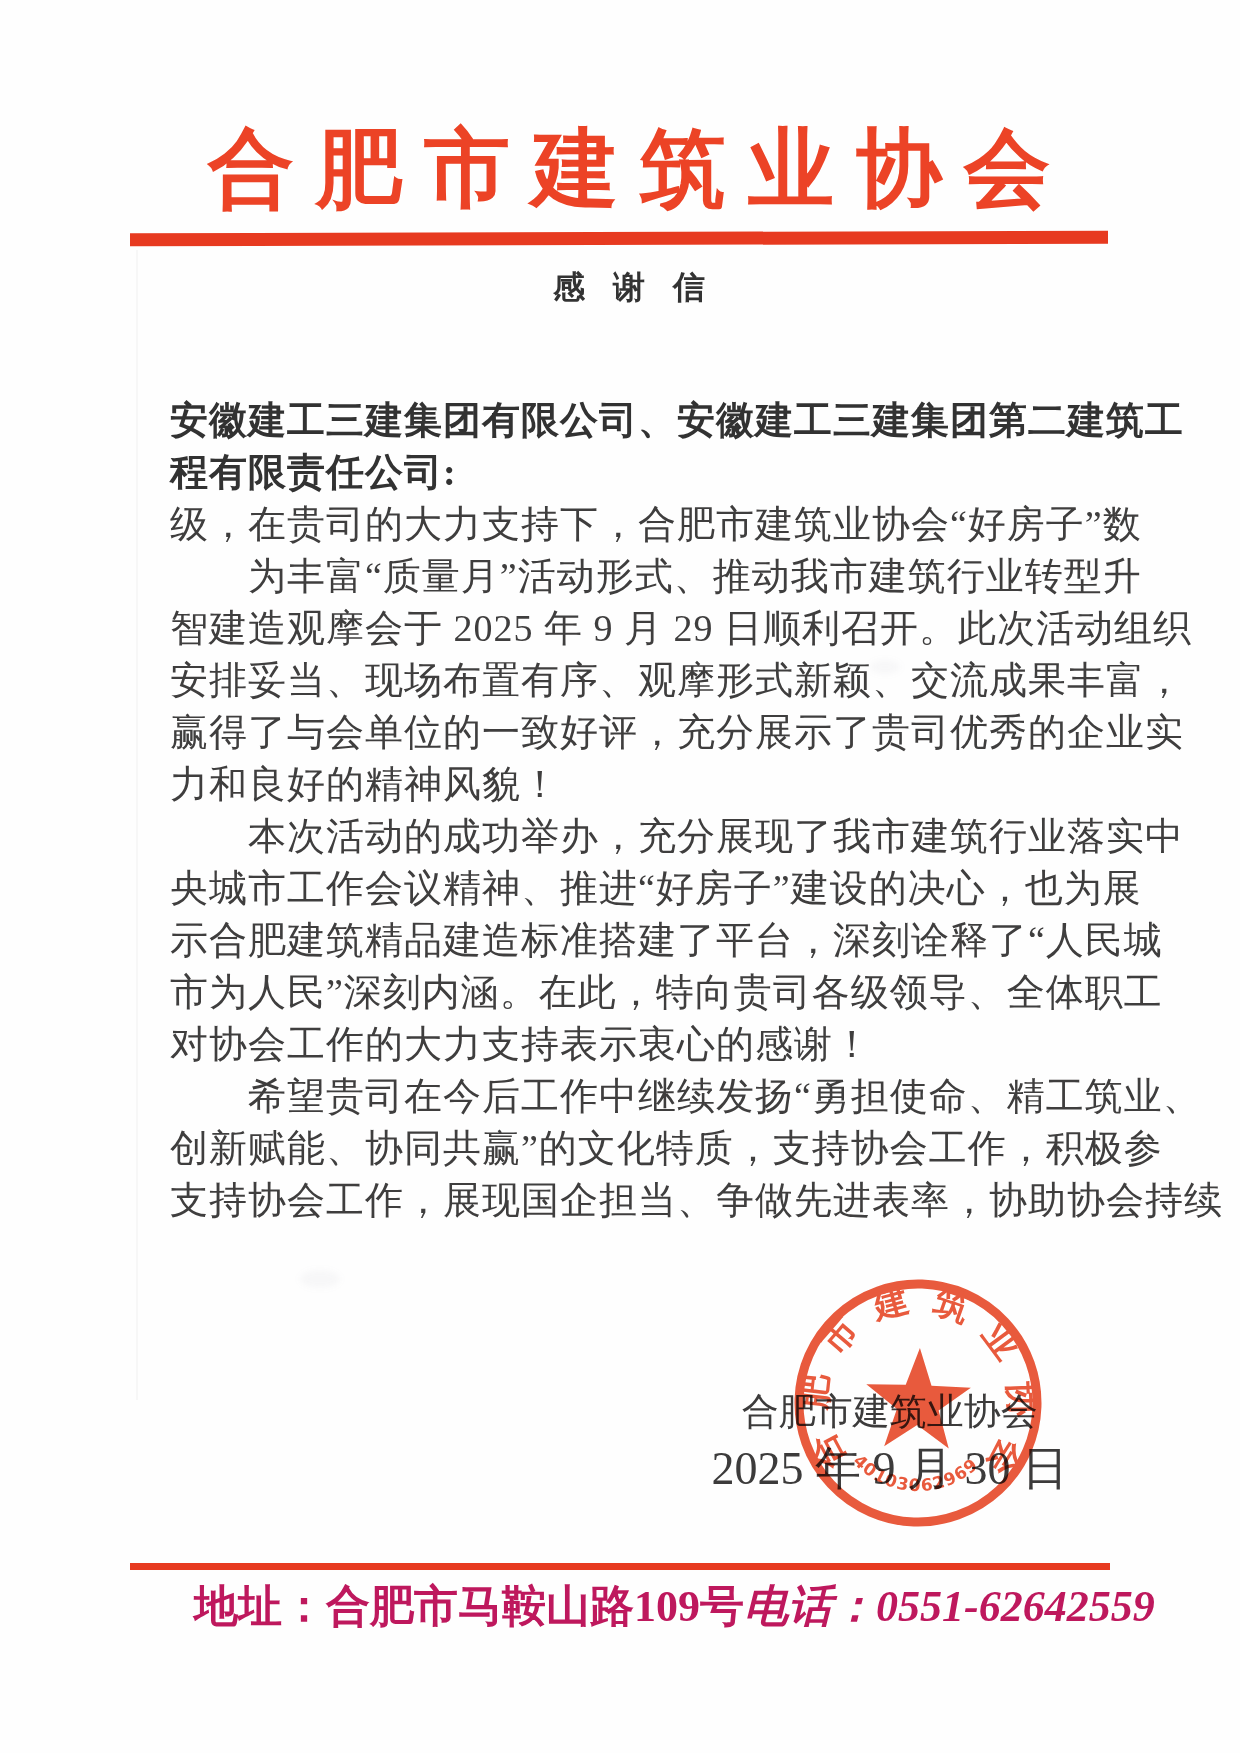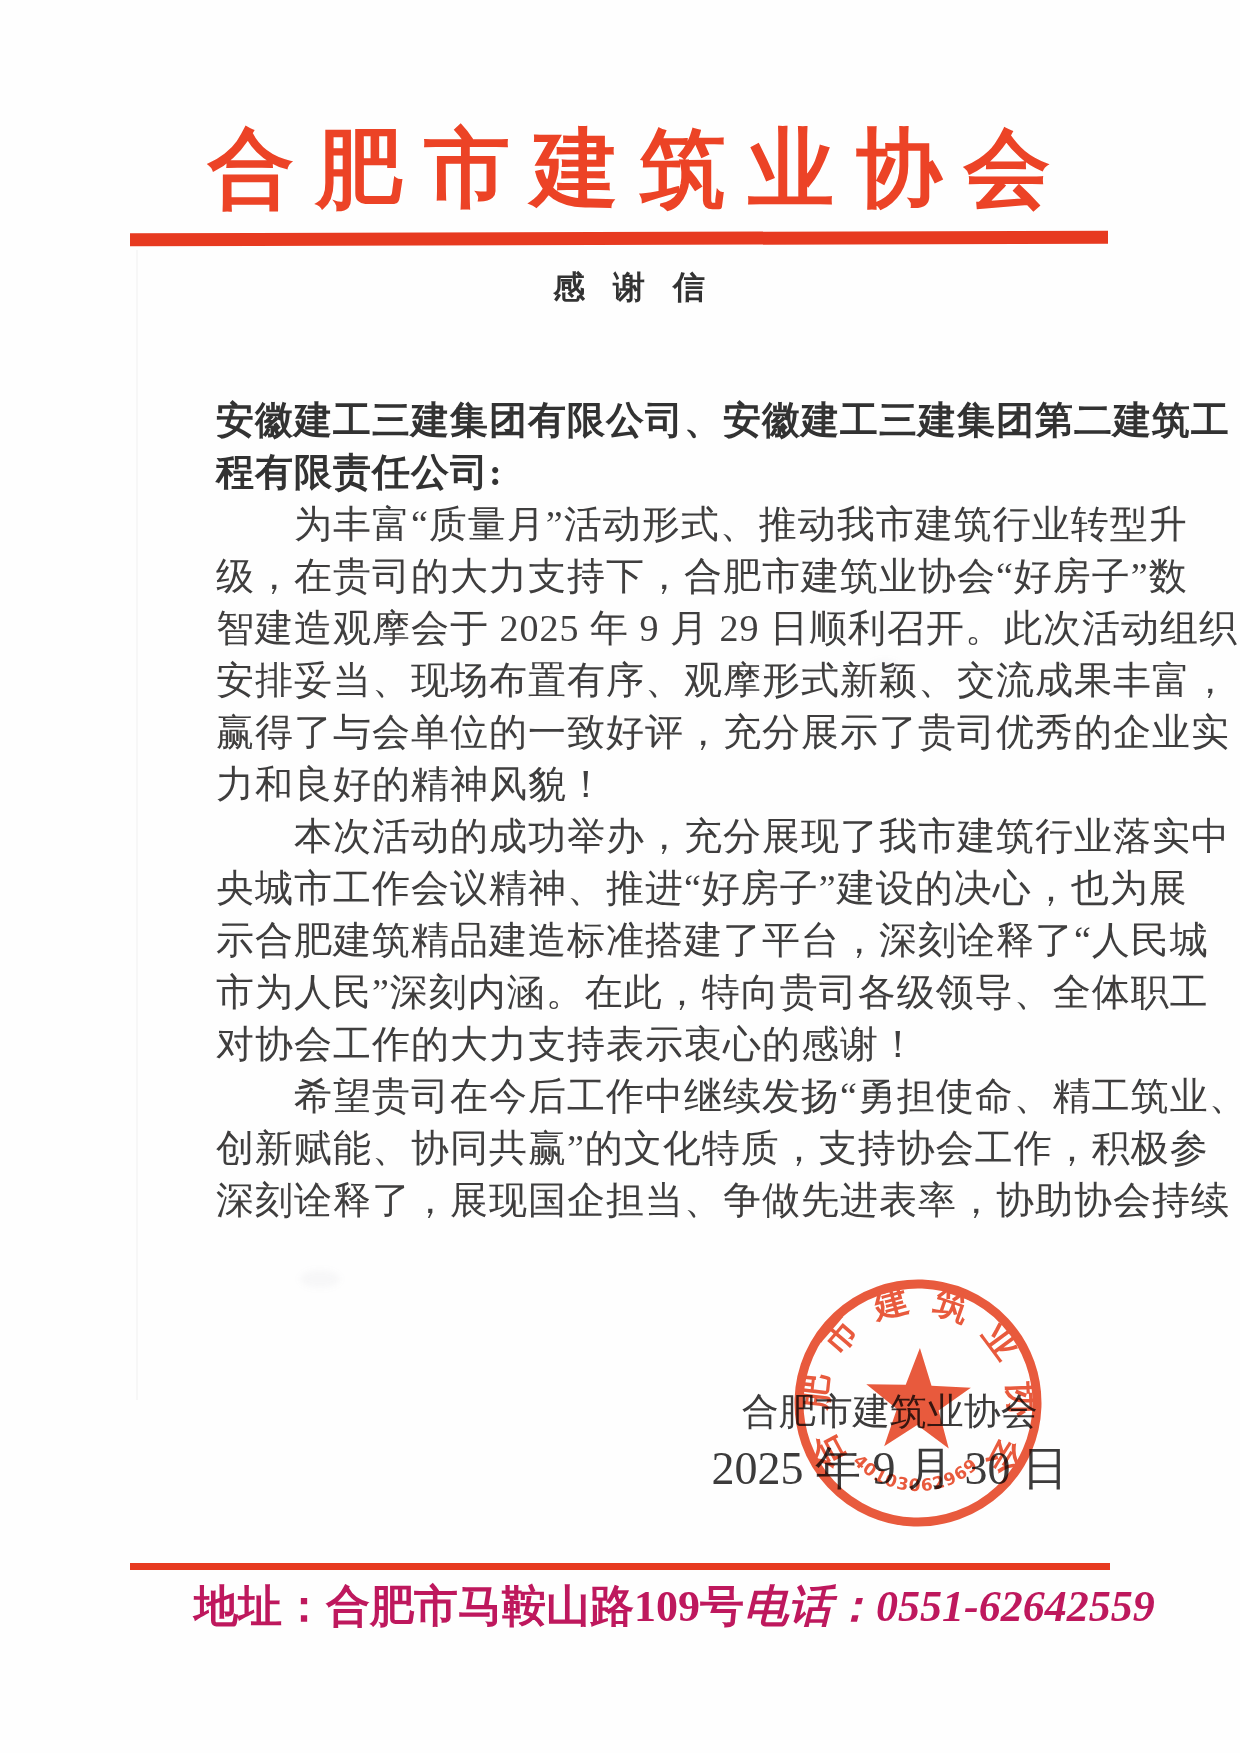--- a/index.html
+++ b/index.html
@@ -38,21 +38,20 @@
   }
   .letter-body{
     position:absolute;top:394px;left:170px;width:942px;
     color:#3f3e3e;
     font-size:38px;
   }
   .letter-body .line{
     height:52px;line-height:52px;
     white-space:nowrap;
     letter-spacing:1px;
-    margin-left:46px;
   }
   .letter-body .line.bold{font-weight:700;color:#323232;}
   .letter-body .line.indent{padding-left:78px;}
   .signature{
     position:absolute;top:1392px;right:190px;
     text-align:center;
     color:#3c3b3b;
     z-index:3;
     mix-blend-mode:multiply;
   }
@@ -93,34 +92,34 @@
 
   <div class="letterhead-org">合肥市建筑业协会</div>
 
   <div class="letterhead-bar"></div>
 
   <h1 class="letter-title">感谢信</h1>
 
   <div class="letter-body">
       <div class="line bold">安徽建工三建集团有限公司、安徽建工三建集团第二建筑工</div>
       <div class="line bold">程有限责任公司:</div>
+      <div class="line">级，在贵司的大力支持下，合肥市建筑业协会“好房子”数</div>
       <div class="line indent">为丰富“质量月”活动形式、推动我市建筑行业转型升</div>
-      <div class="line">级，在贵司的大力支持下，合肥市建筑业协会“好房子”数</div>
       <div class="line">智建造观摩会于 2025 年 9 月 29 日顺利召开。此次活动组织</div>
       <div class="line">安排妥当、现场布置有序、观摩形式新颖、交流成果丰富，</div>
       <div class="line">赢得了与会单位的一致好评，充分展示了贵司优秀的企业实</div>
       <div class="line">力和良好的精神风貌！</div>
       <div class="line indent">本次活动的成功举办，充分展现了我市建筑行业落实中</div>
       <div class="line">央城市工作会议精神、推进“好房子”建设的决心，也为展</div>
       <div class="line">示合肥建筑精品建造标准搭建了平台，深刻诠释了“人民城</div>
       <div class="line">市为人民”深刻内涵。在此，特向贵司各级领导、全体职工</div>
       <div class="line">对协会工作的大力支持表示衷心的感谢！</div>
       <div class="line indent">希望贵司在今后工作中继续发扬“勇担使命、精工筑业、</div>
       <div class="line">创新赋能、协同共赢”的文化特质，支持协会工作，积极参</div>
-      <div class="line">深刻诠释了，展现国企担当、争做先进表率，协助协会持续</div>
+      <div class="line">支持协会工作，展现国企担当、争做先进表率，协助协会持续</div>
     </div>
 
   <svg class="seal" viewBox="0 0 254 254" xmlns="http://www.w3.org/2000/svg">
     <circle cx="127" cy="127" r="119" fill="none" stroke="#e84c2c" stroke-width="9"></circle>
     <polygon fill="#e84c2c" points="127,72 139.9,109.2 179.3,110 147.9,133.8 159.3,171.5 127,149 94.7,171.5 106.1,133.8 74.7,110 114.1,109.2"></polygon>
     <path id="sealTop" fill="none" d="M 62 192 A 92 92 0 1 1 192 192"></path>
     <text font-family="Liberation Serif, DejaVu Serif, serif" font-size="35" font-weight="700" fill="#e84c2c">
       <textPath href="#sealTop" startOffset="50%" text-anchor="middle" textLength="420" lengthAdjust="spacing">合肥市建筑业协会</textPath>
     </text>
     <path id="sealBottom" fill="none" d="M 59.6 183.6 A 88 88 0 0 0 194.4 183.6"></path>

